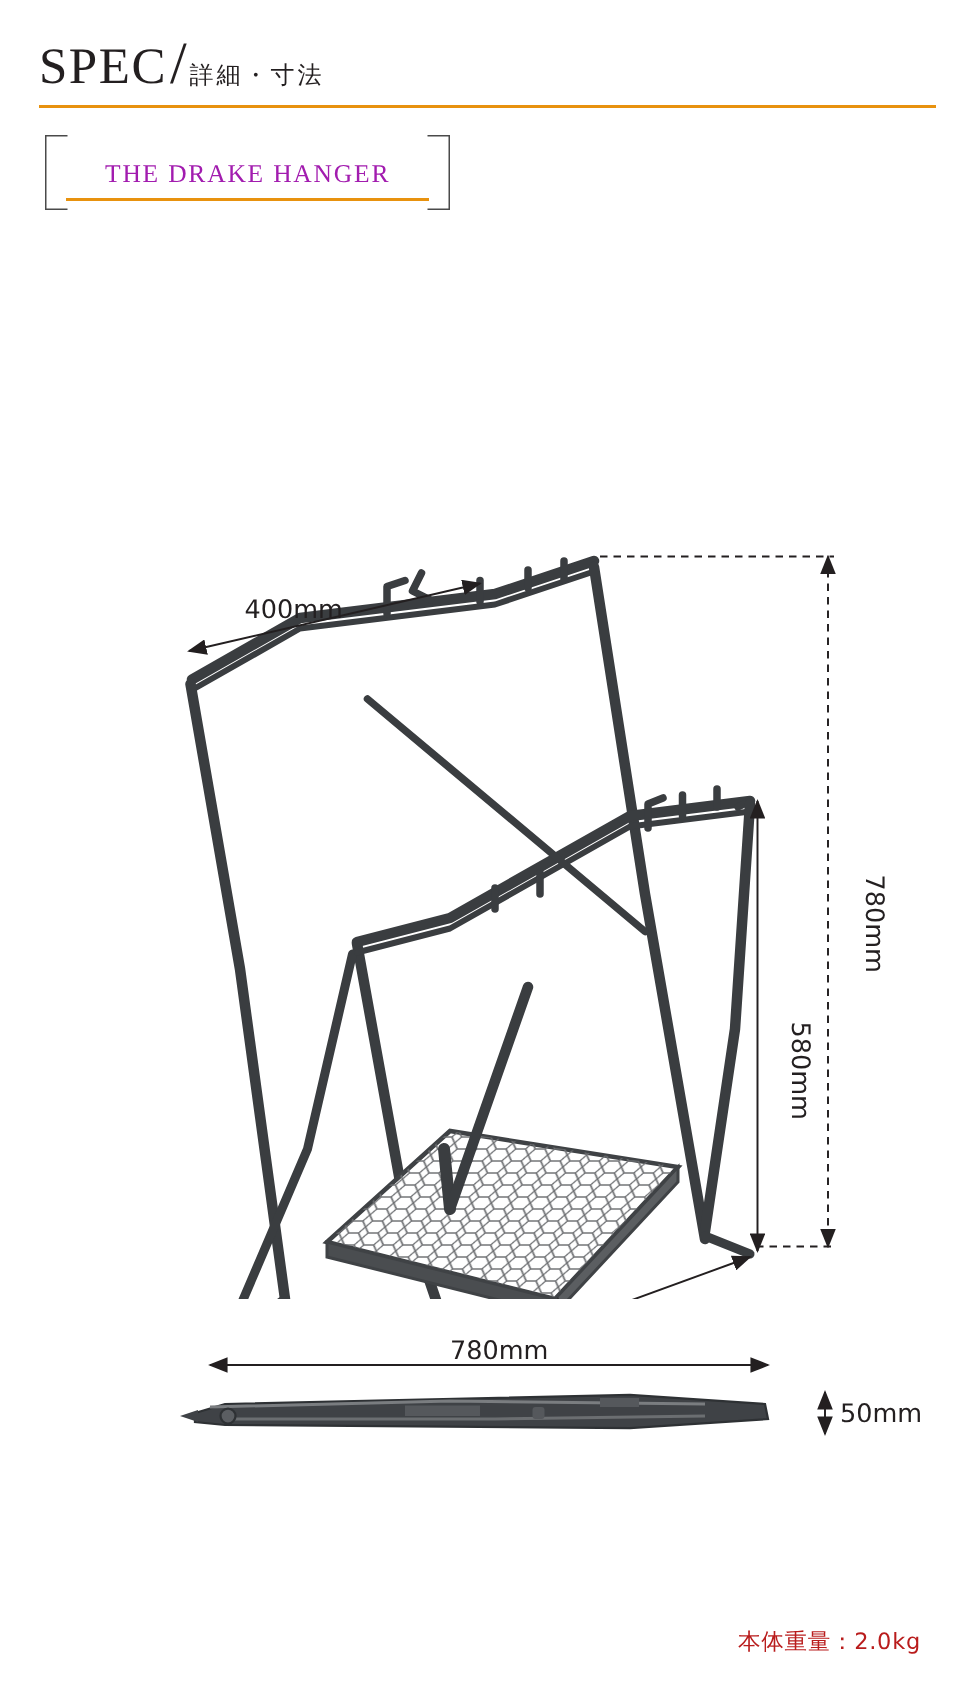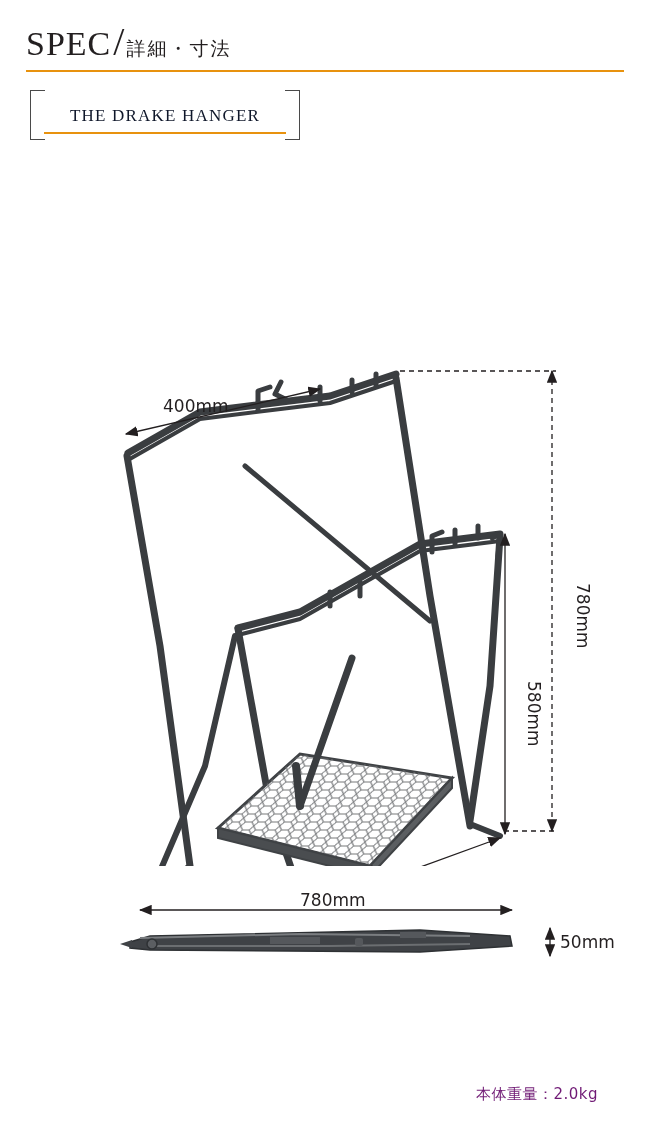--- a/index.html
+++ b/index.html
@@ -36,21 +36,21 @@
   }
   .title-slash {
     font-size: 40px;
     line-height: 1;
     color: #231f20;
     margin: 0 2px 0 2px;
     font-weight: 300;
   }
   .title-sub {
     font-family: Liberation Serif, serif;
-    font-size: 19px;
+    font-size: 16px;
     line-height: 1;
     letter-spacing: 2px;
     color: #231f20;
   }
 
   
   .product-row {
     margin-top: 18px;
     display: flex;
     align-items: stretch;
@@ -75,21 +75,21 @@
   .bracket.right::before {
     right: 0;
     border-right: 1.5px solid #4a4a4a;
   }
   .product-name {
     flex: 0 0 auto;
     padding: 10px 26px 6px 26px;
     font-family: "Liberation Serif", serif;
     font-size: 17px;
     letter-spacing: 1.2px;
-    color: #0f172a;
+    color: #a21caf;
     border-bottom: 2px solid #e8920e;
     align-self: center;
     margin: 6px 0;
   }
 
   
   .drawing {
     position: relative;
     width: 604px;
     height: 700px;
@@ -100,27 +100,27 @@
   .figure2 {
     position: relative;
     width: 650px;
     height: 120px;
     margin-top: 14px;
   }
 
   
   .specs {
     position: absolute;
-    right: 52px;
+    right: 36px;
     bottom: 22px;
     text-align: left;
     font-family: "DejaVu Sans", sans-serif;
     font-size: 15px;
     line-height: 1.75;
-    color: #701a75;
+    color: #b91c1c;
     letter-spacing: 0.5px;
     margin-left: 45px;
   }
   .specs div { white-space: pre; }
 </style>
 </head>
 <body>
 
 <div class="header">
   <div class="title-row">

